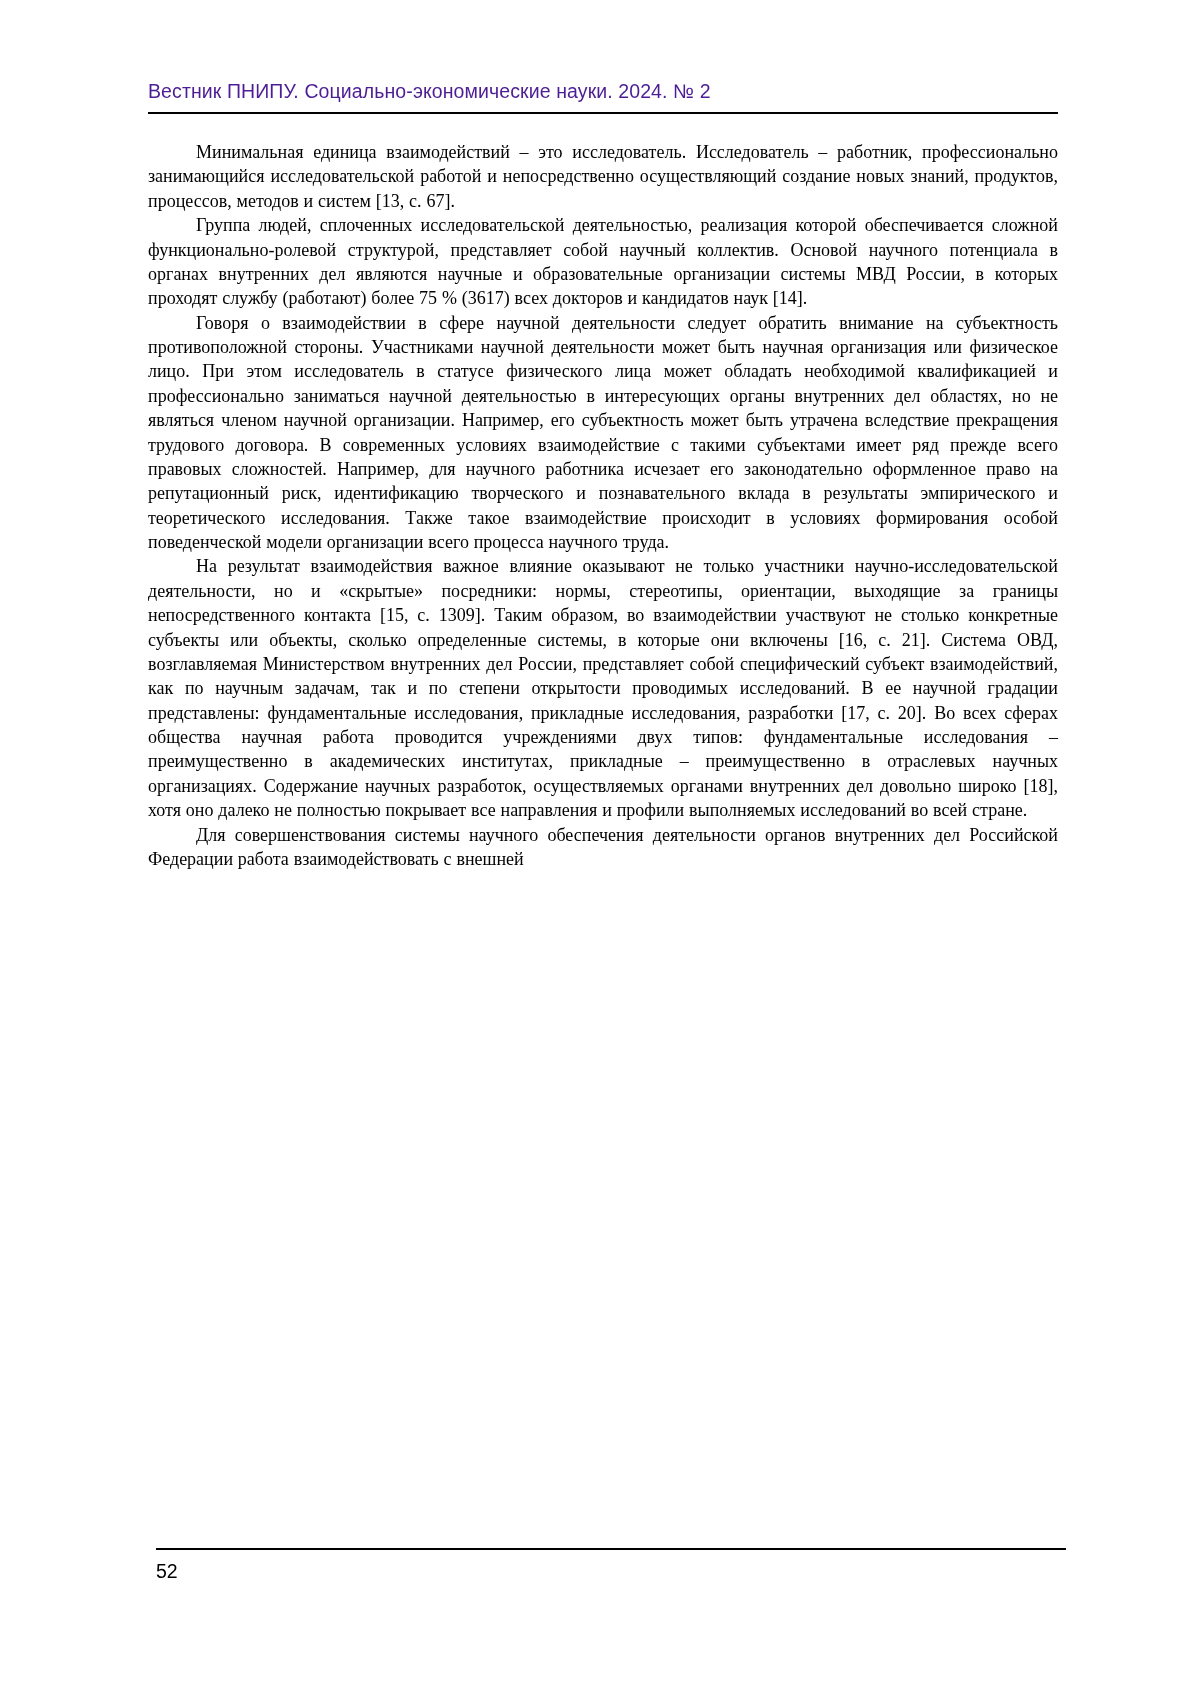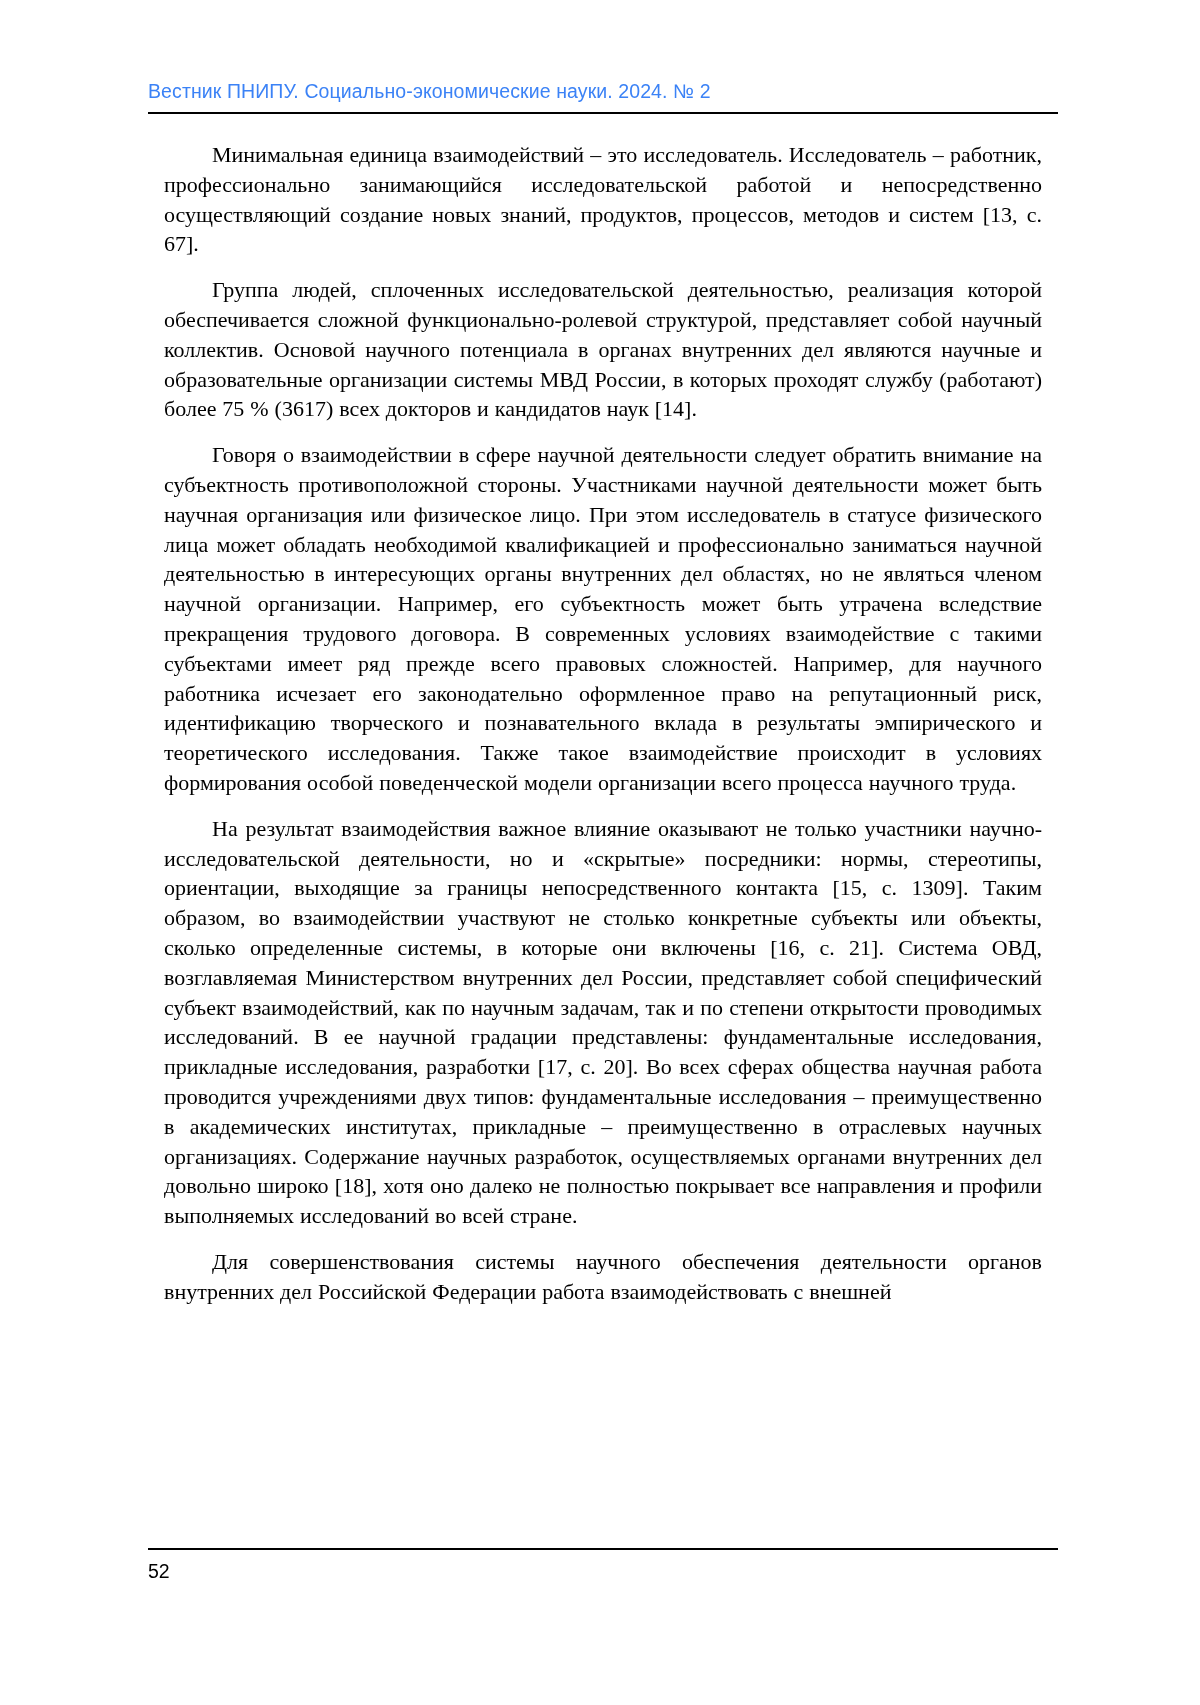--- a/index.html
+++ b/index.html
@@ -25,41 +25,41 @@
   .content {
     position: absolute;
     left: 148px;
     top: 80px;
     width: 910px;
   }
   .running-head {
     font-family: "Liberation Sans", sans-serif;
     font-size: 19.5px;
     letter-spacing: 0.1px;
-    color: #3b82f6;
+    color: #4c1d95;
     padding-bottom: 9px;
   }
   .rule-top {
     border-top: 2.2px solid #000;
     width: 910px;
     margin-bottom: 26px;
   }
   .body-text p {
-    margin: 16px;
-    font-size: 22px;
+    margin: 0;
+    font-size: 18px;
     line-height: 1.355;
     text-align: justify;
     text-indent: 48px;
     text-justify: inter-word;
     word-spacing: 0.02em;
     hyphens: manual;
   }
   .footer {
     position: absolute;
-    left: 148px;
+    left: 156px;
     top: 1548px;
     width: 910px;
   }
   .rule-bottom {
     border-top: 2.2px solid #000;
     width: 910px;
     margin-bottom: 10px;
   }
   .page-number {
     font-family: "Liberation Sans", sans-serif;

